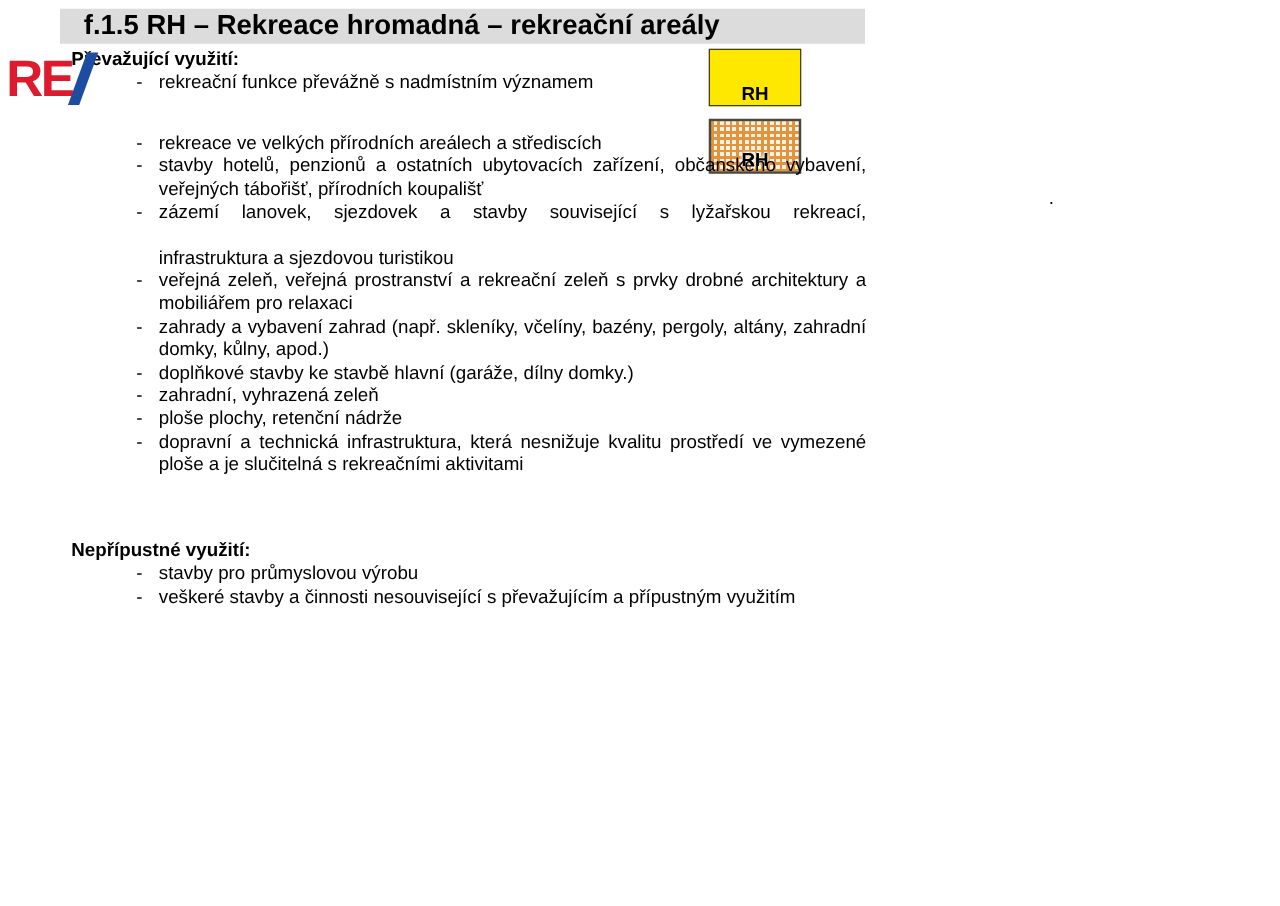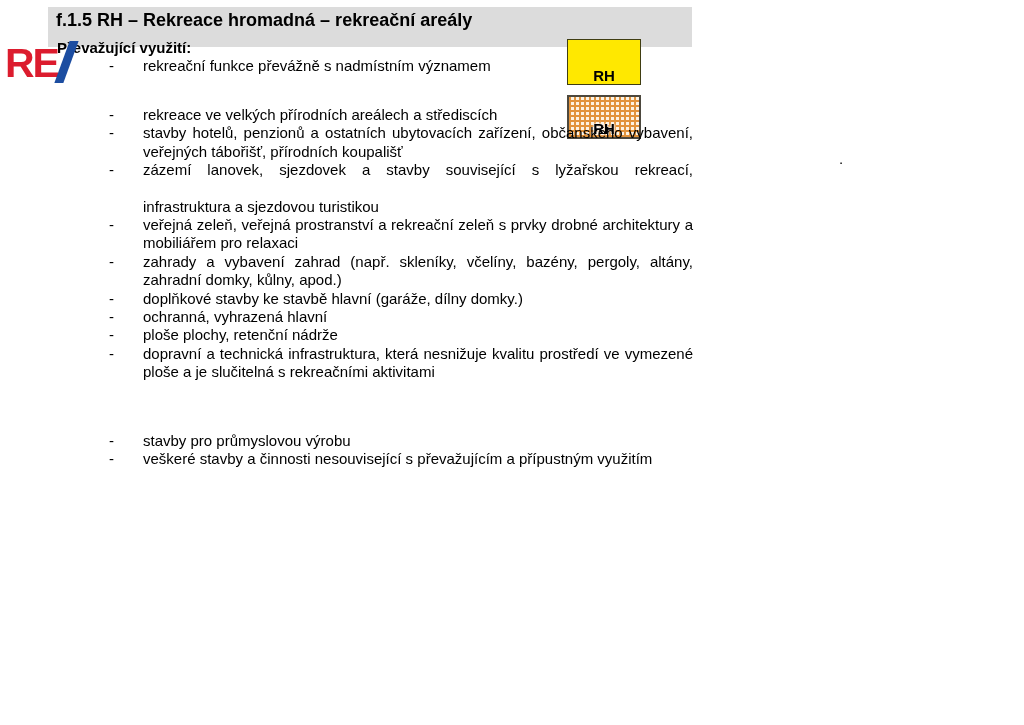--- a/index.html
+++ b/index.html
@@ -6,31 +6,31 @@
   body{
     width:1024px;height:725px;
     position:relative;
     background:#ffffff;
     font-family:"Liberation Sans", sans-serif;
     color:#000;
     overflow:hidden;
   }
   
   .title-bar{
-    position:absolute;left:48px;top:7px;width:644px;height:40px;
+    position:absolute;left:48px;top:7px;width:644px;height:28px;
     background:#dcdcdc;
     box-sizing:border-box;
-    padding-left:8px;
-    font-size:18px;font-weight:bold;line-height:26px;
+    padding-left:19px;
+    font-size:22px;font-weight:bold;line-height:26px;
     white-space:nowrap;
   }
   
   .remax{
     position:absolute;left:5px;top:43px;
-    display:flex;align-items:center;
+    display:flex;align-items:flex-end;
     z-index:5;
   }
   .remax-letters{
     font-size:41px;font-weight:bold;line-height:1;
     color:#dc1c2e;letter-spacing:-2px;
   }
   .remax-slash{
     width:9px;height:42px;
     background:#1c4da1;
     transform:skewX(-20deg);
@@ -62,21 +62,21 @@
   
   .section{position:absolute;left:57px;font-size:15px;line-height:18.4px;}
   .section-1{top:39px;}
   .section-2{top:106px;}
   .section-3{top:432px;}
   .section-heading{font-weight:bold;}
   .items{margin-left:52px;}
   .item{display:flex;}
   .dash{flex:none;width:18px;}
   .item-text{width:566px;text-align:justify;}
-  .line{min-height:18.4px;margin-left:16px;}
+  .line{min-height:18.4px;}
   .line.stretch{text-align:justify;text-align-last:justify;}
   .line.cont{margin-top:18px;}
   
   .stray-dot{position:absolute;left:839px;top:150px;font-size:15px;}
 </style>
 </head>
 <body>
 
 <div class="title-bar">
   <span>f.1.5 RH – Rekreace hromadná – rekreační areály</span>
@@ -141,39 +141,40 @@
       </div>
       <div class="item">
         <span class="dash">-</span>
         <div class="item-text">
           <div class="line">doplňkové stavby ke stavbě hlavní (garáže, dílny domky.)</div>
         </div>
       </div>
       <div class="item">
         <span class="dash">-</span>
         <div class="item-text">
-          <div class="line">ochranná, vyhrazená hlavní</div>
+          <div class="line">zahradní, vyhrazená zeleň</div>
         </div>
       </div>
       <div class="item">
         <span class="dash">-</span>
         <div class="item-text">
           <div class="line">ploše plochy, retenční nádrže</div>
         </div>
       </div>
       <div class="item">
         <span class="dash">-</span>
         <div class="item-text">
           <div class="line">dopravní a technická infrastruktura, která nesnižuje kvalitu prostředí ve vymezené ploše a je slučitelná s rekreačními aktivitami</div>
         </div>
       </div>
     </div>
 </div>
 
 <div class="section section-3">
+  <div class="section-heading">Nepřípustné využití:</div>
   <div class="items">
       <div class="item">
         <span class="dash">-</span>
         <div class="item-text">
           <div class="line">stavby pro průmyslovou výrobu</div>
         </div>
       </div>
       <div class="item">
         <span class="dash">-</span>
         <div class="item-text">

